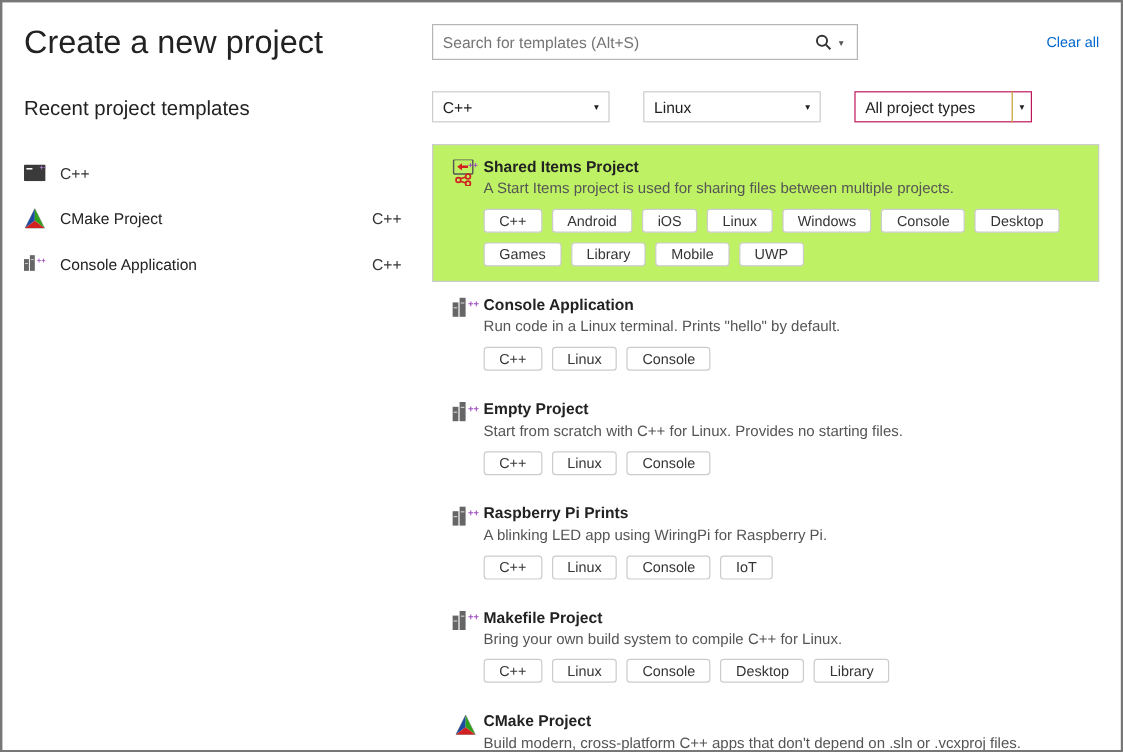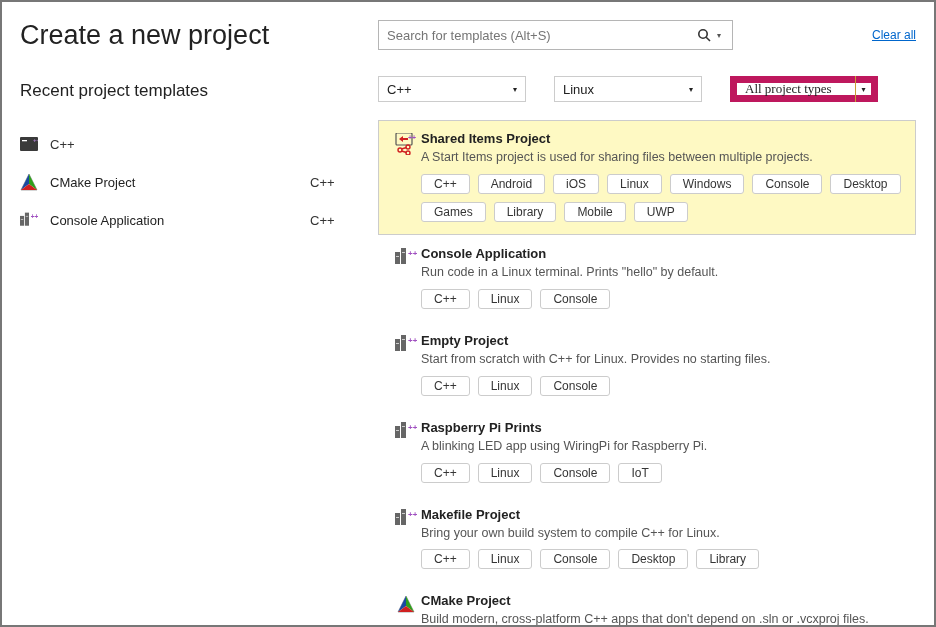--- a/index.html
+++ b/index.html
@@ -1,40 +1,40 @@
 <!DOCTYPE html>
 <html><head>
 <meta charset="utf-8">
 <style>
   * { box-sizing: border-box; margin: 0; padding: 0; }
   body { font-family: "Segoe UI", Arial, sans-serif; font-size: 13px; color: #222; background: #fff; border: 2px solid #777; width: 936px; height: 627px; overflow: hidden; }
-  .wrap { display: flex; height: 100%; padding: 18px 18px 0 18px; gap: 18px; }
+  .wrap { display: flex; height: 100%; padding: 18px 18px 0 18px; }
   .left { width: 340px; flex-shrink: 0; }
   .right { flex: 1; display: flex; flex-direction: column; justify-content: space-between; }
   .page-title { font-size: 27px; font-weight: 400; margin-bottom: 30px; }
   .recent-title { font-size: 17px; font-weight: 400; margin-bottom: 24px; }
   .recent-item { display: flex; align-items: center; padding: 10px 0; }
   .recent-icon { width: 18px; height: 18px; margin-right: 12px; flex-shrink: 0; display:flex; align-items:center; justify-content:center;}
   .recent-name { flex: 1; }
   .recent-lang { width: 50px; text-align: left; color:#333;}
   .searchrow { display: flex; align-items: center; gap: 10px; margin-bottom: 26px; }
   .searchbox { flex: 0 0 355px; border: 1px solid #b5b5b5; height: 30px; display: flex; align-items: center; padding: 0 8px; }
   .searchbox input { border: 0; outline: 0; flex: 1; font-size: 13px; color:#333; background:transparent;}
   .searchbox .searchicon { width: 20px; display:flex; align-items:center; justify-content:center; color:#555; font-weight:bold;}
   .searchbox .caret { width:10px; display:flex; align-items:center; justify-content:center; font-size:8px; color:#555;}
-  .clearall { margin-left: auto; color: #0066cc; font-size: 12px; cursor: pointer; text-decoration: underline; }
+  .clearall { margin-left: auto; color: #0066cc; font-size: 12px; cursor: pointer; }
   .filters { display: flex; gap: 28px; margin-bottom: 18px; }
   .filter { width: 148px; height: 26px; border: 1px solid #ccc; display: flex; align-items: center; padding: 0 8px; font-size:13px; }
-  .filter.hl { border: 7px solid #be185d; font-family: Liberation Serif, serif; }
+  .filter.hl { border: 1px solid #be185d; }
   .filter .ftxt { flex: 1; }
   .filter .fcaret { font-size: 8px; }
   .filter .fext { width:16px; height:26px; border-left:1px solid #c99f33; display:flex; align-items:center; justify-content:center; margin-left:6px; margin-right:-8px;}
   .tlist { flex: 1; overflow-y: auto; }
   .tpl { display: flex; padding: 10px 12px 12px 12px; border: 1px solid transparent; }
-  .tpl.selected { background: #fef9c3; border: 1px solid #ccc; }
+  .tpl.selected { background: #bef264; border: 1px solid #ccc; }
   .tpl-icon { width: 30px; flex-shrink: 0; padding-top: 2px; display:flex; align-items:flex-start; justify-content:center;}
   .tpl-body { flex: 1; }
   .tpl-title { font-size: 13px; font-weight: 600; margin-bottom: 3px; color:#222;}
   .tpl-desc { font-size: 12.5px; color: #555; margin-bottom: 8px; line-height:1.35;}
   .tags { display: flex; flex-wrap: wrap; gap: 8px; }
   .tag { border: 1px solid #ccc; border-radius: 3px; padding: 2px 12px; font-size: 12px; background:#fff; color:#353535;}
   svg { display:block; }
 </style>
 </head>
 <body>

